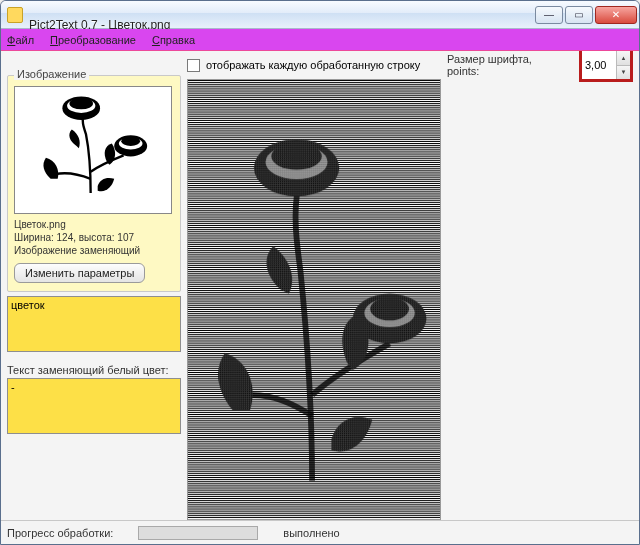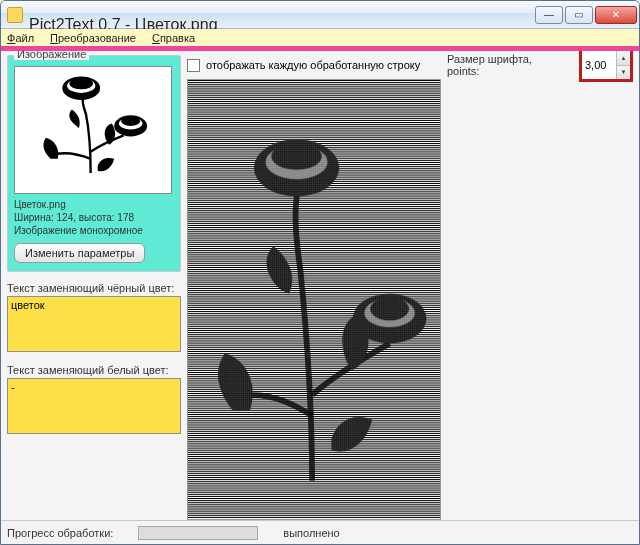--- a/index.html
+++ b/index.html
@@ -34,21 +34,21 @@
   }
   .app-icon {
     width: 16px; height: 16px;
     background: #ffd95e;
     border: 1px solid #c9a227;
     margin-right: 6px;
     border-radius: 2px;
   }
   .title-text {
     flex: 1;
-    font-size: 16px;
+    font-size: 12px;
     color: #222;
     text-shadow: 0 1px 0 #fff;
     margin-top: 20px;
   }
   .win-controls { display: flex; gap: 2px; }
   .win-btn {
     width: 28px; height: 18px;
     border: 1px solid #7a8aa0;
     border-radius: 3px;
     background: linear-gradient(to bottom,#f6f9fd,#d7e4f2);
@@ -58,22 +58,22 @@
     cursor: pointer;
   }
   .win-btn.close {
     background: linear-gradient(to bottom,#f7a6a0,#d94b3e);
     color:#fff;
     border-color:#a02820;
     width: 42px;
   }
   .menubar {
     height: 22px;
-    background: #fef9c3;
-    border-bottom: 5px solid #ec4899;
+    background: #d946ef;
+    border-bottom: 1px solid #ec4899;
     display: flex;
     align-items: center;
     padding: 0 6px;
     gap: 16px;
     text-align: right;
   }
   .menu-item {
     font-size: 11px;
     color: #222;
     cursor: pointer;
@@ -97,22 +97,23 @@
     width: 174px;
     flex: none;
     display: flex;
     flex-direction: column;
     gap: 4px;
   }
   .group {
     border: 1px solid #c9c9c9;
     border-radius: 2px;
     padding: 6px 6px 8px 6px;
-    background: #5eead4;
+    background: #fef9c3;
     position: relative;
+    margin-top: 20px;
   }
   .group-label {
     position: absolute;
     top: -8px;
     left: 6px;
     background: #f4f4f4;
     padding: 0 3px;
     font-size: 11px;
     color: #444;
   }
@@ -297,28 +298,27 @@
                 <ellipse cx="94" cy="46" rx="8" ry="4"></ellipse>
                 <path d="M26 78 C20 72 18 66 22 60 C30 62 34 70 32 78 Z"></path>
                 <path d="M74 64 C70 56 72 50 78 48 C82 54 82 62 76 66 Z"></path>
                 <path d="M48 50 C42 46 40 40 44 36 C50 40 52 46 50 52 Z"></path>
                 <path d="M66 84 C68 78 74 76 80 78 C78 86 72 90 66 88 Z"></path>
               </g>
             </svg>
           </div>
           <div class="info-text">
             <div>Цветок.png</div>
-            <div>Ширина: 124, высота: 178</div>
-            <div>Изображение монохромное</div>
+            <div>Ширина: 124, высота: 107</div>
+            <div>Изображение заменяющий</div>
           </div>
           <div class="btn">Изменить параметры</div>
         </div>
 
         <div>
-          <div class="field-label">Текст заменяющий чёрный цвет:</div>
           <textarea class="textarea" style="">цветок</textarea>
         </div>
 
         <div>
           <div class="field-label">Текст заменяющий белый цвет:</div>
           <textarea class="textarea" style="">-</textarea>
         </div>
 
       </div>
 

